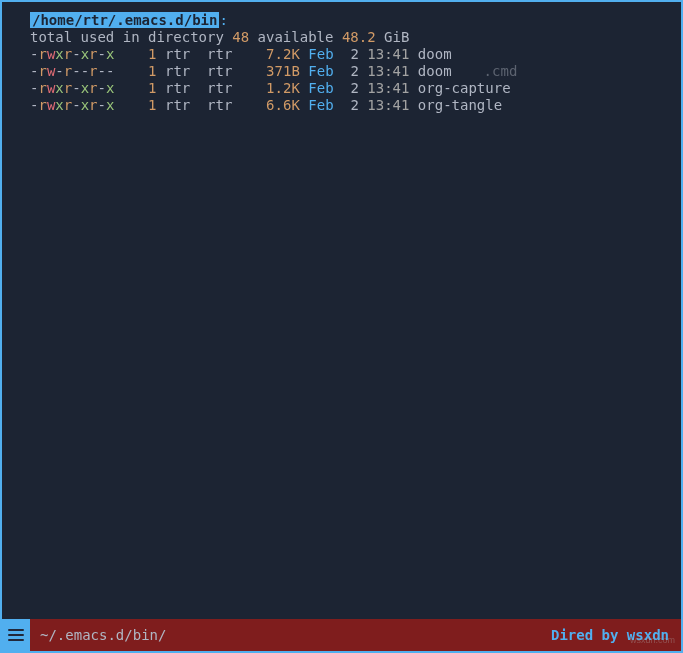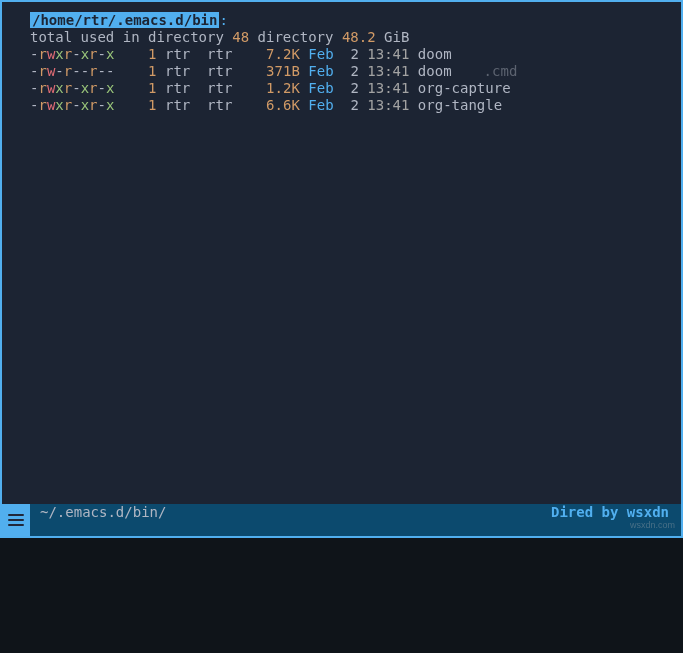--- a/index.html
+++ b/index.html
@@ -11,21 +11,21 @@
       width: 683px;
       height: 653px;
       background: #0f1419;
       font-family: 'Menlo', 'Consolas', 'DejaVu Sans Mono', monospace;
       font-size: 14px;
       line-height: 17px;
       overflow: hidden;
     }
     .window {
       width: 683px;
-      height: 538px;
+      height: 653px;
       background: #1c2433;
       border: 2px solid #51afef;
       display: flex;
       flex-direction: column;
       position: relative;
     }
     .header-line {
       padding: 10px 0 0 28px;
     }
     .path-highlight {
@@ -62,23 +62,23 @@
     .links { color: #d19a66; }
     .user-group { color: #b0b6c3; }
     .size { color: #d19a66; }
     .month { color: #51afef; }
     .day { color: #b0b6c3; }
     .time { color: #a3a3a3; }
     .fname { color: #b0b6c3; }
     .fname-ext { color: #5c6370; margin-left: 32px; }
     .modeline {
       height: 32px;
-      background: #0c4a6e;
+      background: #7f1d1d;
       display: flex;
-      align-items: flex-start;
+      align-items: center;
       color: #51afef;
       font-weight: bold;
       font-size: 14px;
     }
     .modeline-icon {
       width: 28px;
       height: 32px;
       background: #51afef;
       display: flex;
       align-items: center;
@@ -109,21 +109,21 @@
     }
   </style>
 </head>
 <body>
 
 <div class="window">
   <div class="header-line">
     <span class="path-highlight">/home/rtr/.emacs.d/bin</span><span class="cursor-block">:</span>
   </div>
   <div class="content">
-    <div class="summary-line"><span>total used in directory </span><span class="num-blue">48</span><span> directory </span><span class="num-blue">48.2</span><span class="unit-text"> GiB</span></div>
+    <div class="summary-line"><span>total used in directory </span><span class="num-blue">48</span><span> available </span><span class="num-blue">48.2</span><span class="unit-text"> GiB</span></div>
     <div id="rows-container">
         <div class="file-row"><span><span class="perm-dash">-</span><span class="perm-r">r</span><span class="perm-w">w</span><span class="perm-x">x</span><span class="perm-r">r</span><span class="perm-dash">-</span><span class="perm-x">x</span><span class="perm-r">r</span><span class="perm-dash">-</span><span class="perm-x">x</span></span><span class="links">    1</span><span class="user-group"> rtr  rtr </span><span class="size">   7.2K</span><span class="month"> Feb</span><span class="day">  2</span><span class="time"> 13:41</span><span class="fname"> doom</span></div>
         <div class="file-row"><span><span class="perm-dash">-</span><span class="perm-r">r</span><span class="perm-w">w</span><span class="perm-dash">-</span><span class="perm-r">r</span><span class="perm-dash">-</span><span class="perm-dash">-</span><span class="perm-r">r</span><span class="perm-dash">-</span><span class="perm-dash">-</span></span><span class="links">    1</span><span class="user-group"> rtr  rtr </span><span class="size">   371B</span><span class="month"> Feb</span><span class="day">  2</span><span class="time"> 13:41</span><span class="fname"> doom</span><span class="fname-ext">.cmd</span></div>
         <div class="file-row"><span><span class="perm-dash">-</span><span class="perm-r">r</span><span class="perm-w">w</span><span class="perm-x">x</span><span class="perm-r">r</span><span class="perm-dash">-</span><span class="perm-x">x</span><span class="perm-r">r</span><span class="perm-dash">-</span><span class="perm-x">x</span></span><span class="links">    1</span><span class="user-group"> rtr  rtr </span><span class="size">   1.2K</span><span class="month"> Feb</span><span class="day">  2</span><span class="time"> 13:41</span><span class="fname"> org-capture</span></div>
         <div class="file-row"><span><span class="perm-dash">-</span><span class="perm-r">r</span><span class="perm-w">w</span><span class="perm-x">x</span><span class="perm-r">r</span><span class="perm-dash">-</span><span class="perm-x">x</span><span class="perm-r">r</span><span class="perm-dash">-</span><span class="perm-x">x</span></span><span class="links">    1</span><span class="user-group"> rtr  rtr </span><span class="size">   6.6K</span><span class="month"> Feb</span><span class="day">  2</span><span class="time"> 13:41</span><span class="fname"> org-tangle</span></div>
       </div>
   </div>
   <div class="modeline">
     <div class="modeline-icon">
       <svg viewBox="0 0 16 14">

